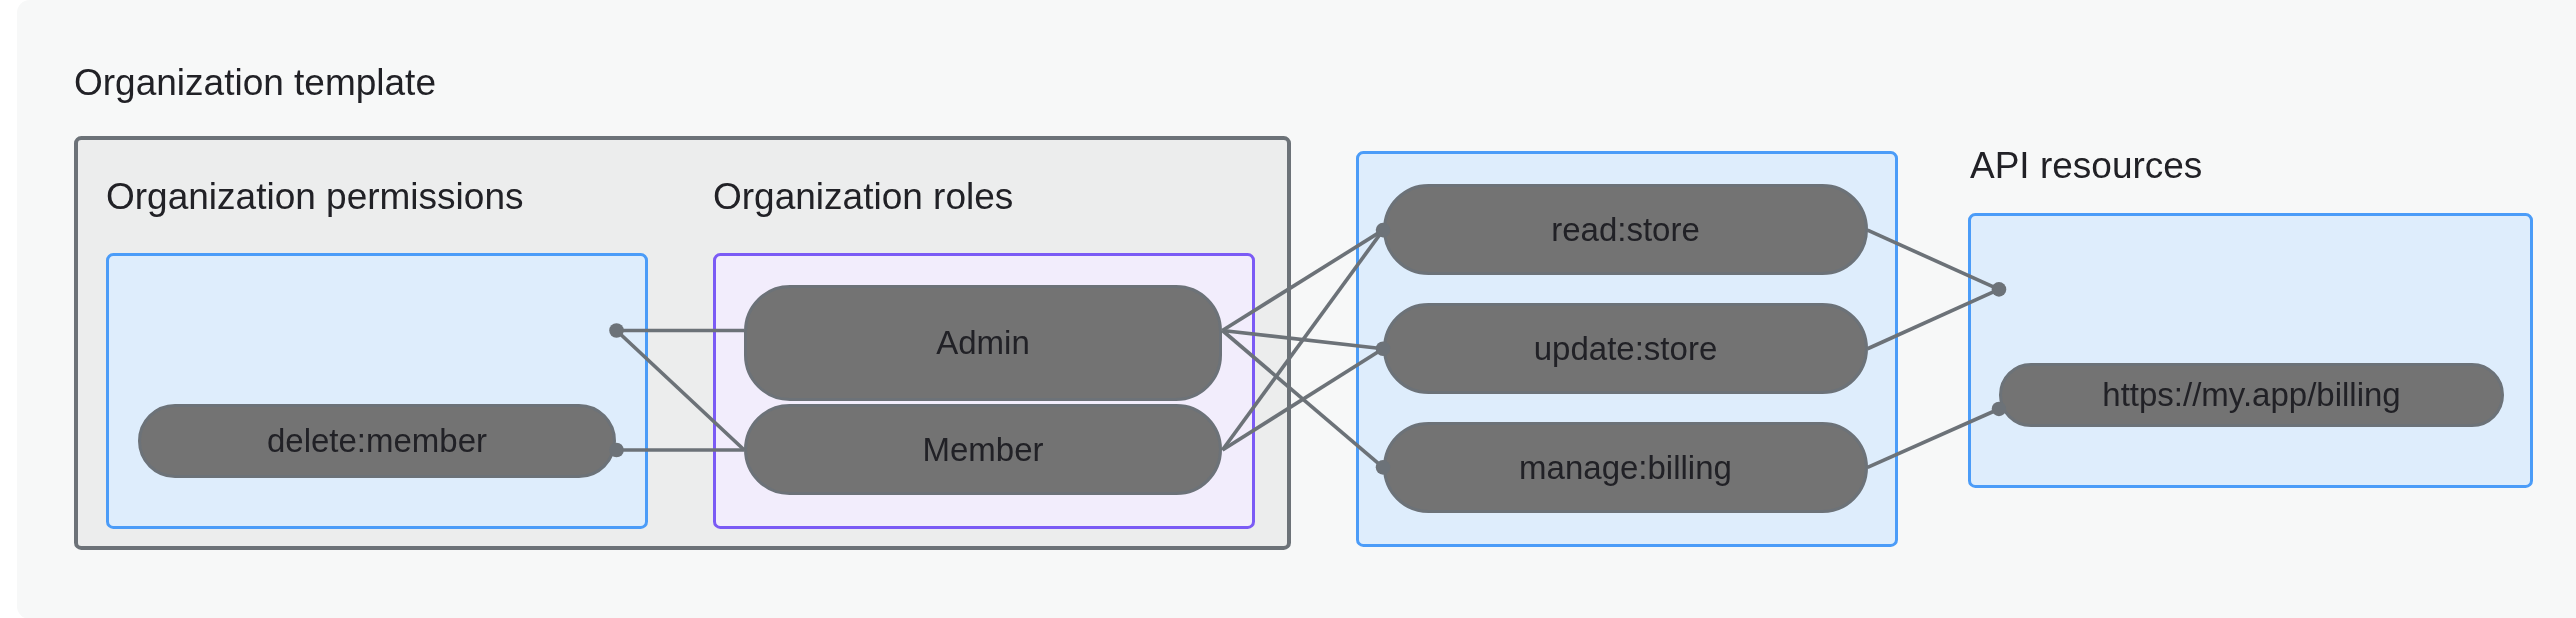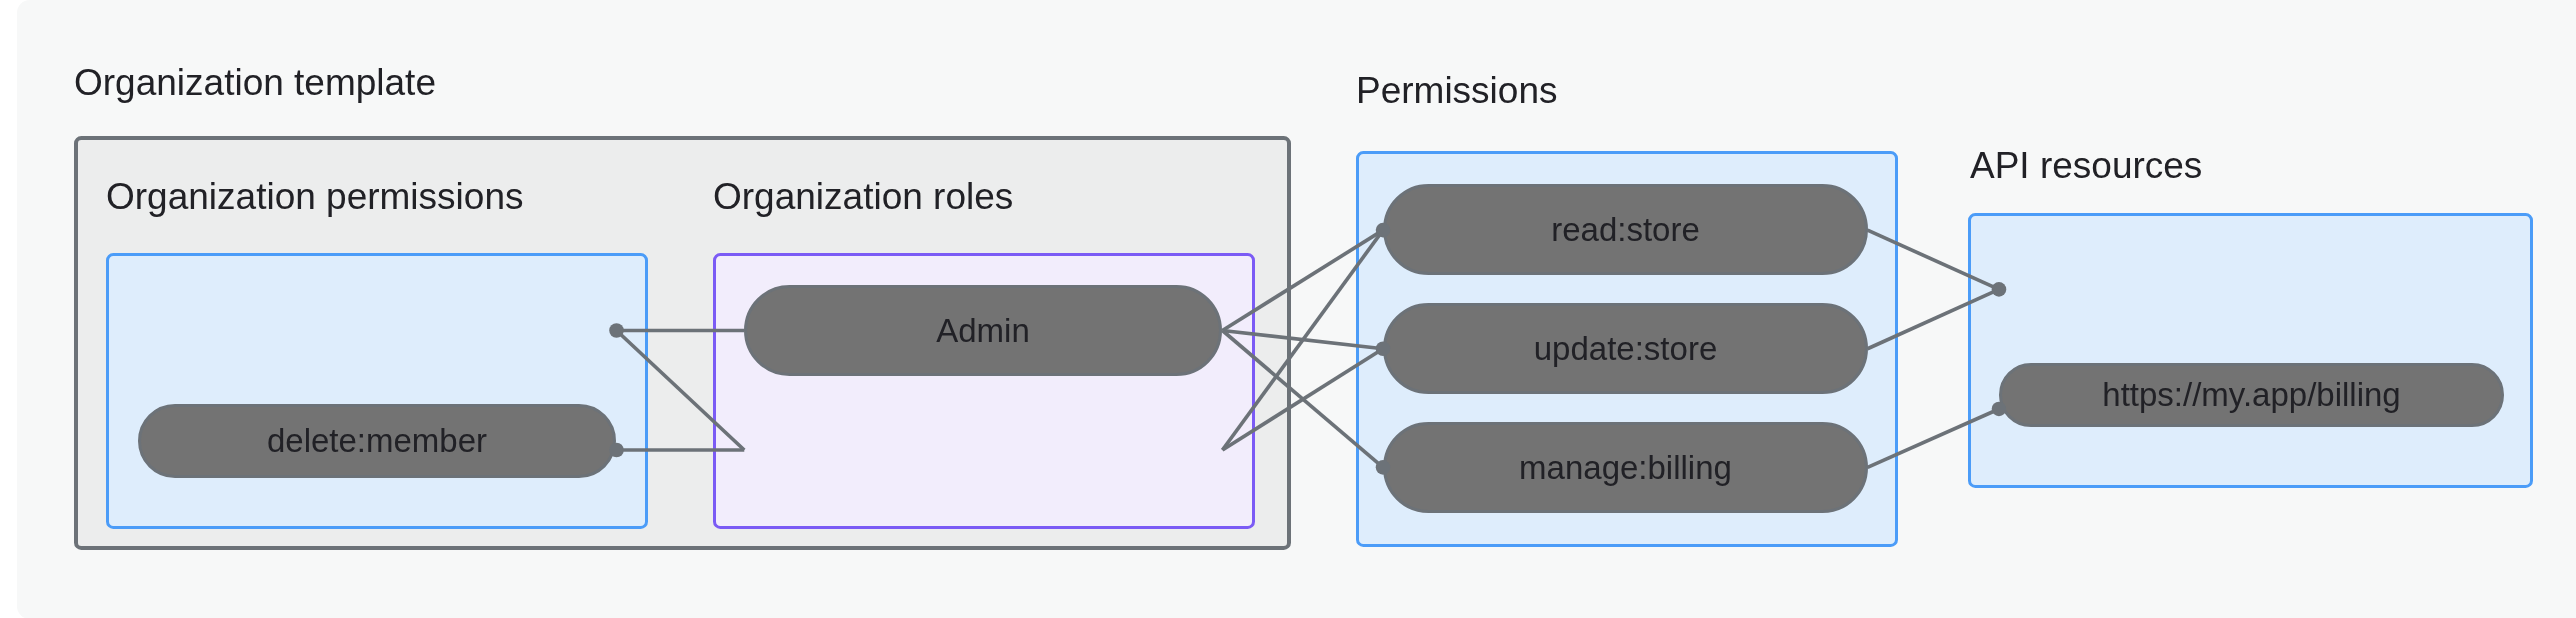--- a/index.html
+++ b/index.html
@@ -59,21 +59,21 @@
     border-radius: 46px;
     display: flex;
     align-items: center;
     justify-content: center;
     font-size: 33px;
     color: #212126;
     white-space: nowrap;
   }
   .pill-invite  { left: 121px;  top: 285px; width: 478px; height: 91px; }
   .pill-delete  { left: 121px;  top: 404px; width: 478px; height: 74px; }
-  .pill-admin   { left: 727px;  top: 285px; width: 478px; height: 91px; }
+  .pill-admin   { left: 727px;  top: 285px; width: 478px; height: 116px; }
   .pill-member  { left: 727px;  top: 404px; width: 478px; height: 91px; }
   .pill-read    { left: 1366px; top: 184px; width: 485px; height: 91px; }
   .pill-update  { left: 1366px; top: 303px; width: 485px; height: 91px; }
   .pill-manage  { left: 1366px; top: 422px; width: 485px; height: 91px; }
   .pill-members { left: 1982px; top: 244px; width: 505px; height: 91px; }
   .pill-billing { left: 1982px; top: 363px; width: 505px; height: 64px; }
   .h-org-template    { left: 57px;   top: 61px;  }
   .h-org-permissions { left: 89px;   top: 175px; }
   .h-org-roles       { left: 696px;  top: 175px; }
   .h-permissions     { left: 1339px; top: 69px;  }
@@ -96,33 +96,33 @@
   <div class="group-box org-template-box"></div>
 
   <div class="heading h-org-permissions">Organization permissions</div>
 
   <div class="heading h-org-roles">Organization roles</div>
 
   <div class="group-box blue-box box-org-permissions"></div>
 
   <div class="group-box purple-box box-org-roles"></div>
 
-  <div class="heading h-permissions">Permissions</div>
 
   <div class="group-box blue-box box-permissions"></div>
 
   <div class="heading h-api-resources">API resources</div>
 
   <div class="group-box blue-box box-api-resources"></div>
 
 
   <div class="pill pill-delete">delete:member</div>
 
   <div class="pill pill-admin">Admin</div>
 
+  <div class="pill pill-member">Member</div>
 
   <div class="pill pill-read">read:store</div>
 
   <div class="pill pill-update">update:store</div>
 
   <div class="pill pill-manage">manage:billing</div>
 
 
   <div class="pill pill-billing">https://my.app/billing</div>
 

